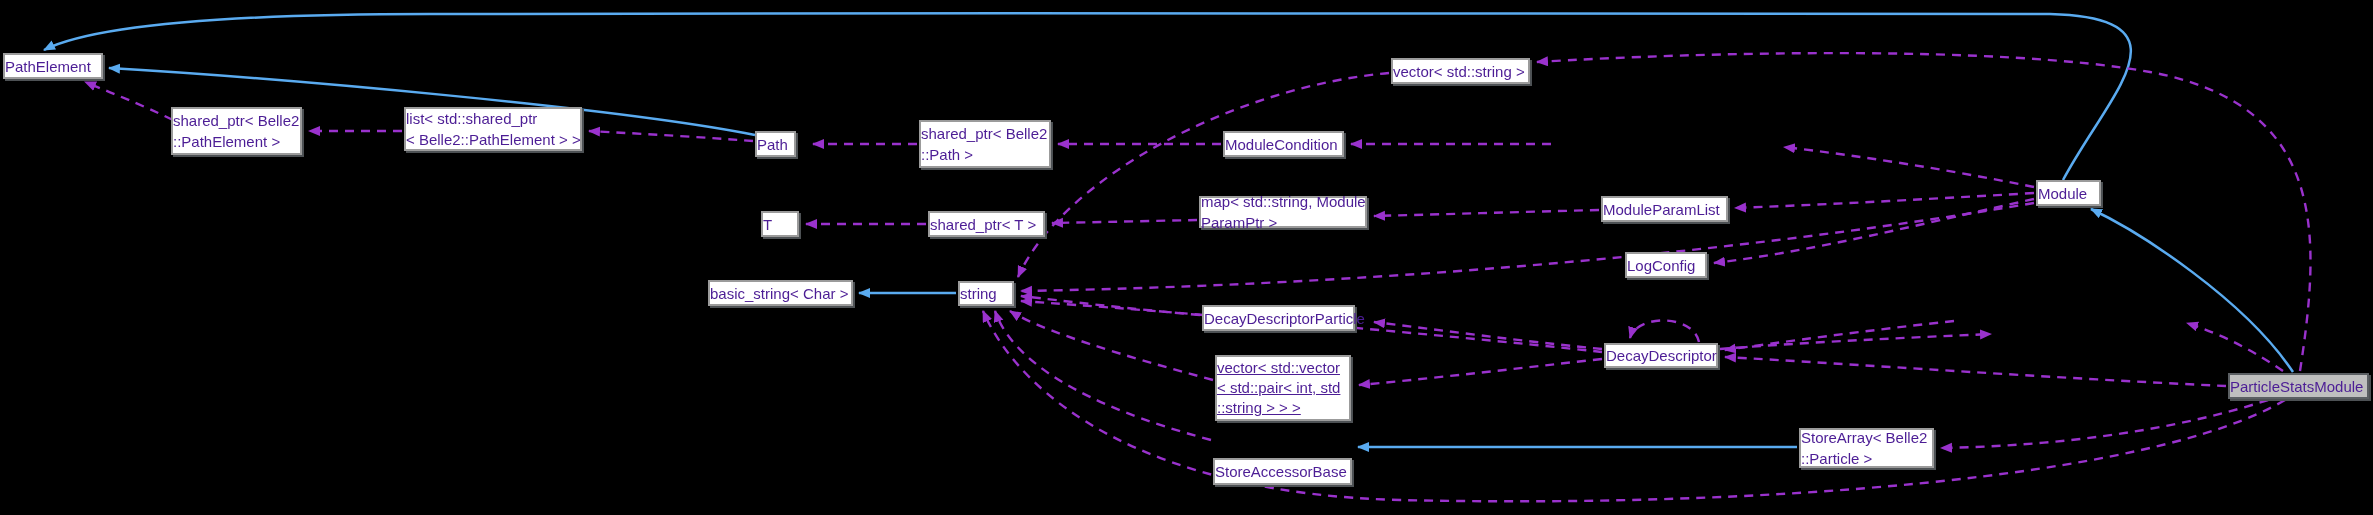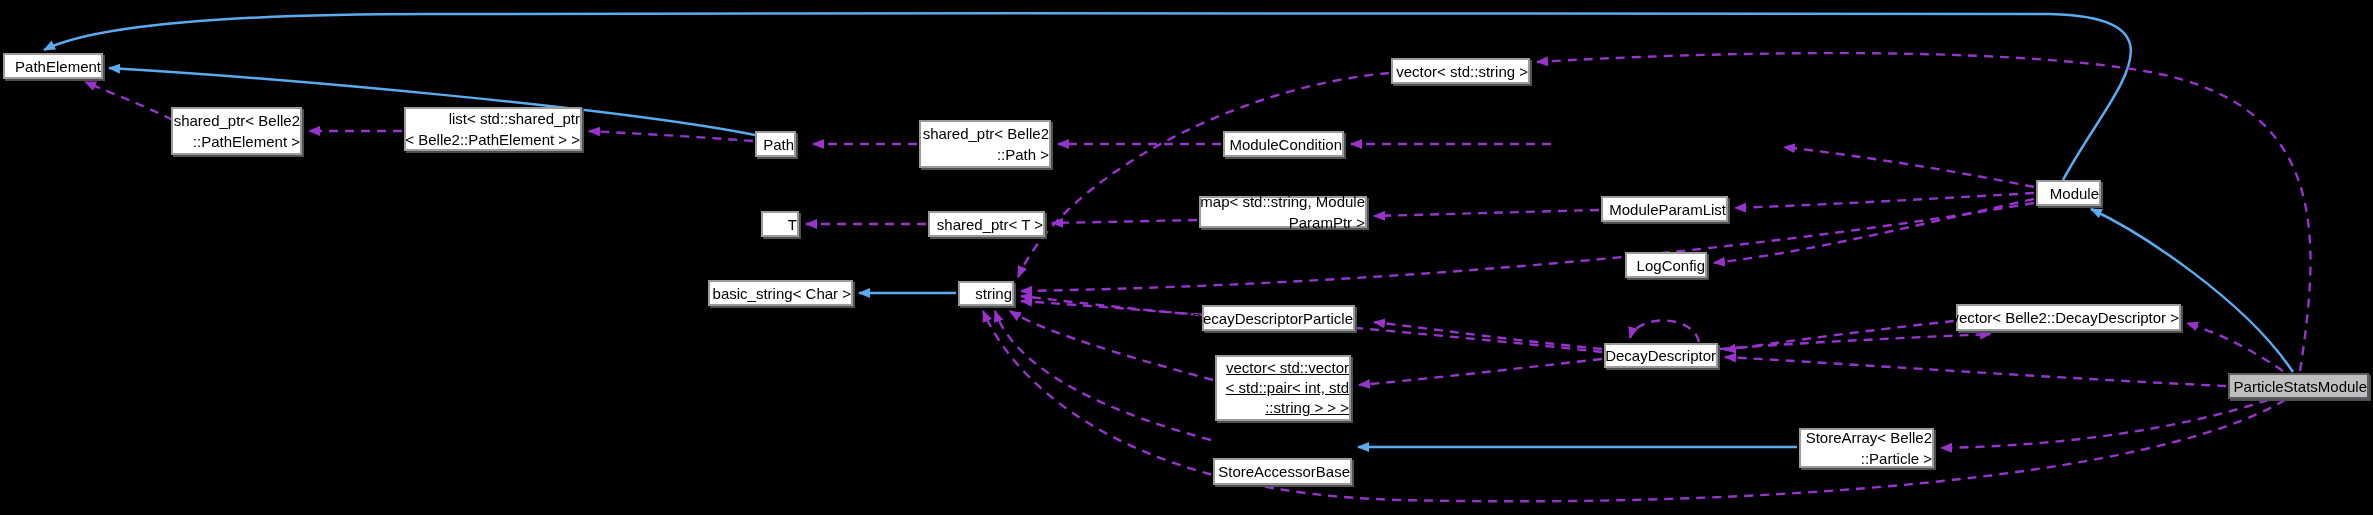--- a/index.html
+++ b/index.html
@@ -2,22 +2,22 @@
 <html><head>
 <meta charset="utf-8">
 <style>
   html,body{margin:0;padding:0;background:#000;}
   #canvas{position:relative;width:2373px;height:515px;background:#000;overflow:hidden;
           font-family:"Liberation Sans",sans-serif;}
   #edges{position:absolute;left:0;top:0;width:2373px;height:515px;}
   .edge-blue{fill:none;stroke:#5aabf0;stroke-width:2.5px;}
   .edge-purple{fill:none;stroke:#9a32cd;stroke-width:2.4px;stroke-dasharray:9 7;}
   .node{position:absolute;background:#fff;border:2px solid #9b9b9b;box-shadow:2px 2px 0 #4d5154;
-        display:flex;flex-direction:column;align-items:flex-end;justify-content:center;
-        color:#000000;font-size:15px;line-height:21px;white-space:nowrap;box-sizing:border-box;
+        display:flex;flex-direction:column;align-items:flex-start;justify-content:center;
+        color:#4c1d95;font-size:15px;line-height:21px;white-space:nowrap;box-sizing:border-box;
         text-align:center;z-index:2;}
   .node.hl{background:#bfbfbf;border-color:#5b5f63;}
   .node .ln{display:block;}
   .sm{line-height:20px;text-decoration:underline;}
 </style>
 </head>
 <body>
 
 <div id="canvas">
 
@@ -139,23 +139,20 @@
   <div class="node sm" style="left:1215px;top:355px;width:136px;height:66px">
     <span class="ln">vector&lt; std::vector</span>
     <span class="ln">&lt; std::pair&lt; int, std</span>
     <span class="ln">::string &gt; &gt; &gt;</span>
   </div>
 
   <div class="node" style="left:1604px;top:343px;width:114px;height:25px">
     <span class="ln">DecayDescriptor</span>
   </div>
 
-  <div class="node" style="left:1956px;top:304px;width:225px;height:27px">
-    <span class="ln">vector&lt; Belle2::DecayDescriptor &gt;</span>
-  </div>
 
   <div class="node" style="left:1213px;top:458px;width:139px;height:27px">
     <span class="ln">StoreAccessorBase</span>
   </div>
 
   <div class="node" style="left:1799px;top:428px;width:135px;height:40px">
     <span class="ln">StoreArray&lt; Belle2</span>
     <span class="ln">::Particle &gt;</span>
   </div>
 

